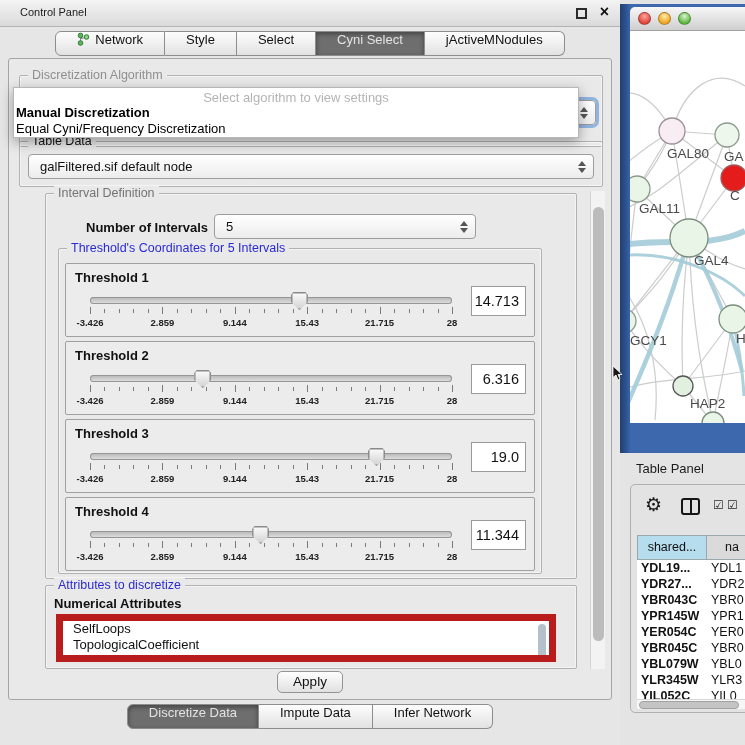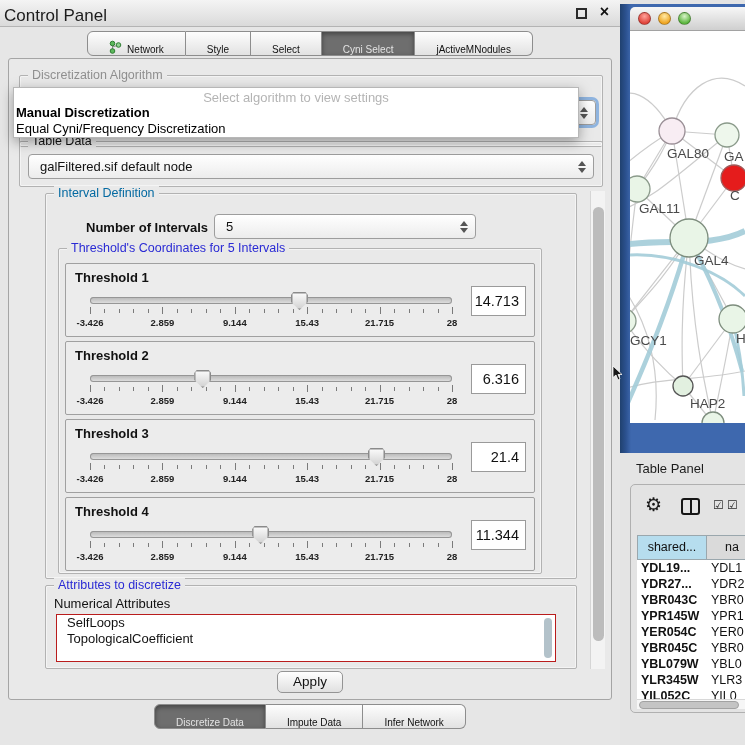--- a/index.html
+++ b/index.html
@@ -3,28 +3,28 @@
 <meta charset="utf-8">
 <style>
   *{margin:0;padding:0;box-sizing:border-box}
   html,body{width:745px;height:745px}
   body{position:relative;overflow:hidden;background:#e4e4e4;font-family:"Liberation Sans",sans-serif;color:#111}
   .abs{position:absolute}
 
   
   .control-panel{position:absolute;left:0;top:0;width:620px;height:745px;background:#e6e6e6}
   .titlebar{position:absolute;left:0;top:0;width:620px;height:27px;background:linear-gradient(#f4f4f4,#dadada);border-bottom:1px solid #b4b4b4}
-  .titlebar .title{position:absolute;left:4px;top:6px;font-size:17px;color:#1c1c1c}
+  .titlebar .title{position:absolute;left:20px;top:6px;font-size:11px;color:#1c1c1c}
   .float-btn{position:absolute;right:33px;top:8px;width:11px;height:11px;border:2px solid #2a2a2a;background:transparent}
   .close-btn{position:absolute;right:11px;top:3px;font-size:16px;font-weight:bold;color:#111}
 
   .tabbar{position:absolute;left:0;width:620px;display:flex;justify-content:center}
   .tabbar.top{top:31px}
   .tabbar.bottom{top:704px}
-  .tab{height:25px;display:flex;align-items:flex-end;gap:5px;padding:0 21px;font-size:10px;
+  .tab{height:25px;display:flex;align-items:flex-start;gap:5px;padding:0 21px;font-size:13px;
        background:linear-gradient(#fdfdfd,#e2e2e2);border:1px solid #8d8d8d;border-left:none;color:#111;cursor:default}
   .tab:first-child{border-left:1px solid #8d8d8d;border-radius:6px 0 0 6px}
   .tab:last-child{border-radius:0 6px 6px 0}
   .tab.selected{background:#6e6e6e;color:#e3e3e3;box-shadow:inset 0 2px 5px rgba(0,0,0,.4)}
 
   .main-panel{position:absolute;left:8px;top:58px;width:604px;height:642px;border:1px solid #a5a5a5;border-radius:3px;background:#e9e9e9}
 
   .group{position:absolute;border:1px solid #b2b2b2;border-radius:2px;box-shadow:inset 0 0 0 1px rgba(255,255,255,.5)}
   .gtitle{position:absolute;top:-8px;left:8px;background:#e9e9e9;padding:0 4px;font-size:12.5px;white-space:nowrap}
 
@@ -55,21 +55,21 @@
           background:linear-gradient(#fdfdfd,#cfcfcf);box-shadow:inset 0 0 0 1.5px #8a8a8a;
           clip-path:polygon(14% 0,86% 0,100% 16%,100% 56%,50% 100%,0 56%,0 16%)}
   .ticks{position:absolute;left:0;top:17px;width:100%;height:8px}
   .ticks .t{position:absolute;width:1px;height:4px;top:2px;background:#7a7a7a}
   .ticks .t.major{height:7px;top:0}
   .ticklabels{position:absolute;left:0;top:27px;width:100%;height:12px}
   .ticklabels span{position:absolute;transform:translateX(-50%);font-size:9.5px;font-weight:bold;color:#222;white-space:nowrap}
   .th-value{position:absolute;right:8px;top:22px;width:55px;height:30px;background:#fff;border:1px solid #9a9a9a;
             font-size:14.5px;text-align:right;line-height:28px;padding-right:6px}
 
-  .attr-list{position:absolute;left:10px;top:28px;width:500px;height:48px;background:#fff;border:1px solid #b91c1c;overflow:hidden}
+  .attr-list{position:absolute;left:10px;top:28px;width:500px;height:48px;background:#fff;border:7px solid #b91c1c;overflow:hidden}
   .attr-list .li{font-size:13px;line-height:16px;padding-left:10px;white-space:nowrap}
   .attr-scroll{position:absolute;right:3px;top:3px;width:8px;height:40px;border-radius:4px;background:#b3c2ca}
 
   .apply-btn{position:absolute;left:50%;top:612px;transform:translateX(-50%);width:66px;height:22px;
              background:linear-gradient(#fefefe,#e0e0e0);border:1px solid #949494;border-radius:5px;
              font-size:13.5px;text-align:center;line-height:20px}
 
   
   .net-window{position:absolute;left:620px;top:4px;width:125px;height:449px;
               background:linear-gradient(90deg,#20416f 0px,#2c5290 6px,#3e68ae 11px)}
@@ -163,21 +163,21 @@
       <div class="combo" style="left:8px;top:12px;width:566px;height:25px">
         <span>galFiltered.sif default node</span>
         <span class="spin">
             <i class="up"></i>
             <i class="down"></i>
           </span>
       </div>
     </div>
 
     <div class="group" style="left:36px;top:134px;width:532px;height:386px">
-      <span class="gtitle" style="color:#0369a1">Interval Definition</span>
+      <span class="gtitle" style="color:#737373">Interval Definition</span>
       <span class="abs" style="left:40px;top:26px;font-size:13px;font-weight:bold">Number of Intervals</span>
       <div class="combo" style="left:168px;top:20px;width:262px;height:25px">
         <span>5</span>
         <span class="spin">
             <i class="up"></i>
             <i class="down"></i>
           </span>
       </div>
 
       <div class="group th-stack" style="left:12px;top:54px;width:484px;height:326px" id="thresholds">
@@ -305,21 +305,21 @@
               </div>
               <div class="ticklabels">
                 <span style="left: 0%;">-3.426</span>
                 <span style="left: 20%;">2.859</span>
                 <span style="left: 40%;">9.144</span>
                 <span style="left: 60%;">15.43</span>
                 <span style="left: 80%;">21.715</span>
                 <span style="left: 100%;">28</span>
               </div>
             </div>
-            <div class="th-value">21.4</div>
+            <div class="th-value">19.0</div>
           </div>
           <div class="th-panel" style="top: 248px;">
             <div class="th-title">Threshold 4</div>
             <div class="th-slider">
               <div class="track"></div>
               <div class="handle" style="left: 46.9993%;"></div>
               <div class="ticks">
                 <div class="t major" style="left: 0%;"></div>
                 <div class="t" style="left: 4%;"></div>
                 <div class="t" style="left: 8%;"></div>
@@ -356,21 +356,21 @@
                 <span style="left: 100%;">28</span>
               </div>
             </div>
             <div class="th-value">11.344</div>
           </div>
         </div>
     </div>
 
     <div class="group" style="left:36px;top:526px;width:532px;height:84px">
       <span class="gtitle" style="color:#2a2ad4">Attributes to discretize</span>
-      <span class="abs" style="left:8px;top:10px;font-size:13px;font-weight:normal">Numerical Attributes</span>
+      <span class="abs" style="left:8px;top:10px;font-size:13px;font-weight:bold">Numerical Attributes</span>
       <div class="attr-list" id="attr-list">
         <div class="attr-scroll"></div>
       <div class="li">SelfLoops</div>
           <div class="li">TopologicalCoefficient</div>
         </div>
     </div>
 
     <div class="vscroll">
         <div class="thumb"></div>
       </div>

